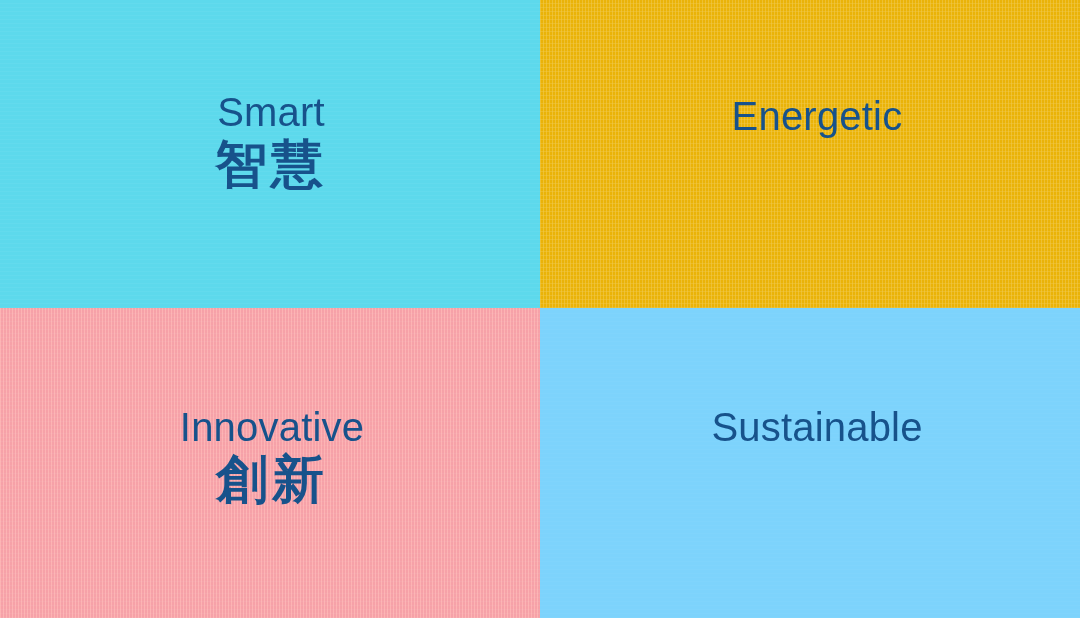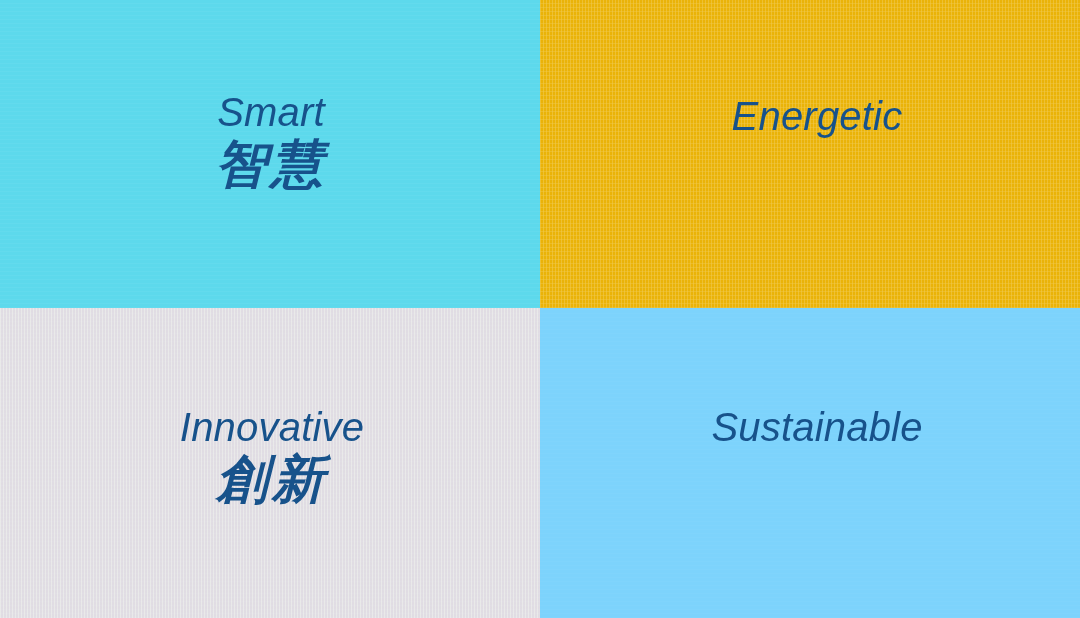--- a/index.html
+++ b/index.html
@@ -8,21 +8,20 @@
     background: #ffffff;
   }
   #canvas {
     position: relative;
     width: 1080px;
     height: 618px;
     overflow: hidden;
     display: grid;
     grid-template-columns: 540px 540px;
     grid-template-rows: 308px 310px;
-    font-style: italic;
   }
   .panel {
     position: relative;
     display: flex;
     flex-direction: column;
     align-items: center;
     justify-content: flex-start;
     overflow: hidden;
   }
   
@@ -120,21 +119,21 @@
     </div>
   </div>
 
   <div class="panel q-energetic tex-yellow" style="background-color: #eab308; color: rgb(23, 82, 139);">
     <div class="texture"></div>
     <div class="stack">
       <div class="en">Energetic</div>
     </div>
   </div>
 
-  <div class="panel q-innovative tex-purple" style="background-color: #e5e5e5; color: rgb(23, 82, 139);">
+  <div class="panel q-innovative tex-purple" style="background-color: #fca5a5; color: rgb(23, 82, 139);">
     <div class="texture"></div>
     <div class="stack">
       <div class="en">Innovative</div>
       <div class="cjk">創新</div>
     </div>
   </div>
 
   <div class="panel q-sustainable tex-green" style="background-color: #7dd3fc; color: rgb(23, 82, 139);">
     <div class="texture"></div>
     <div class="stack">

